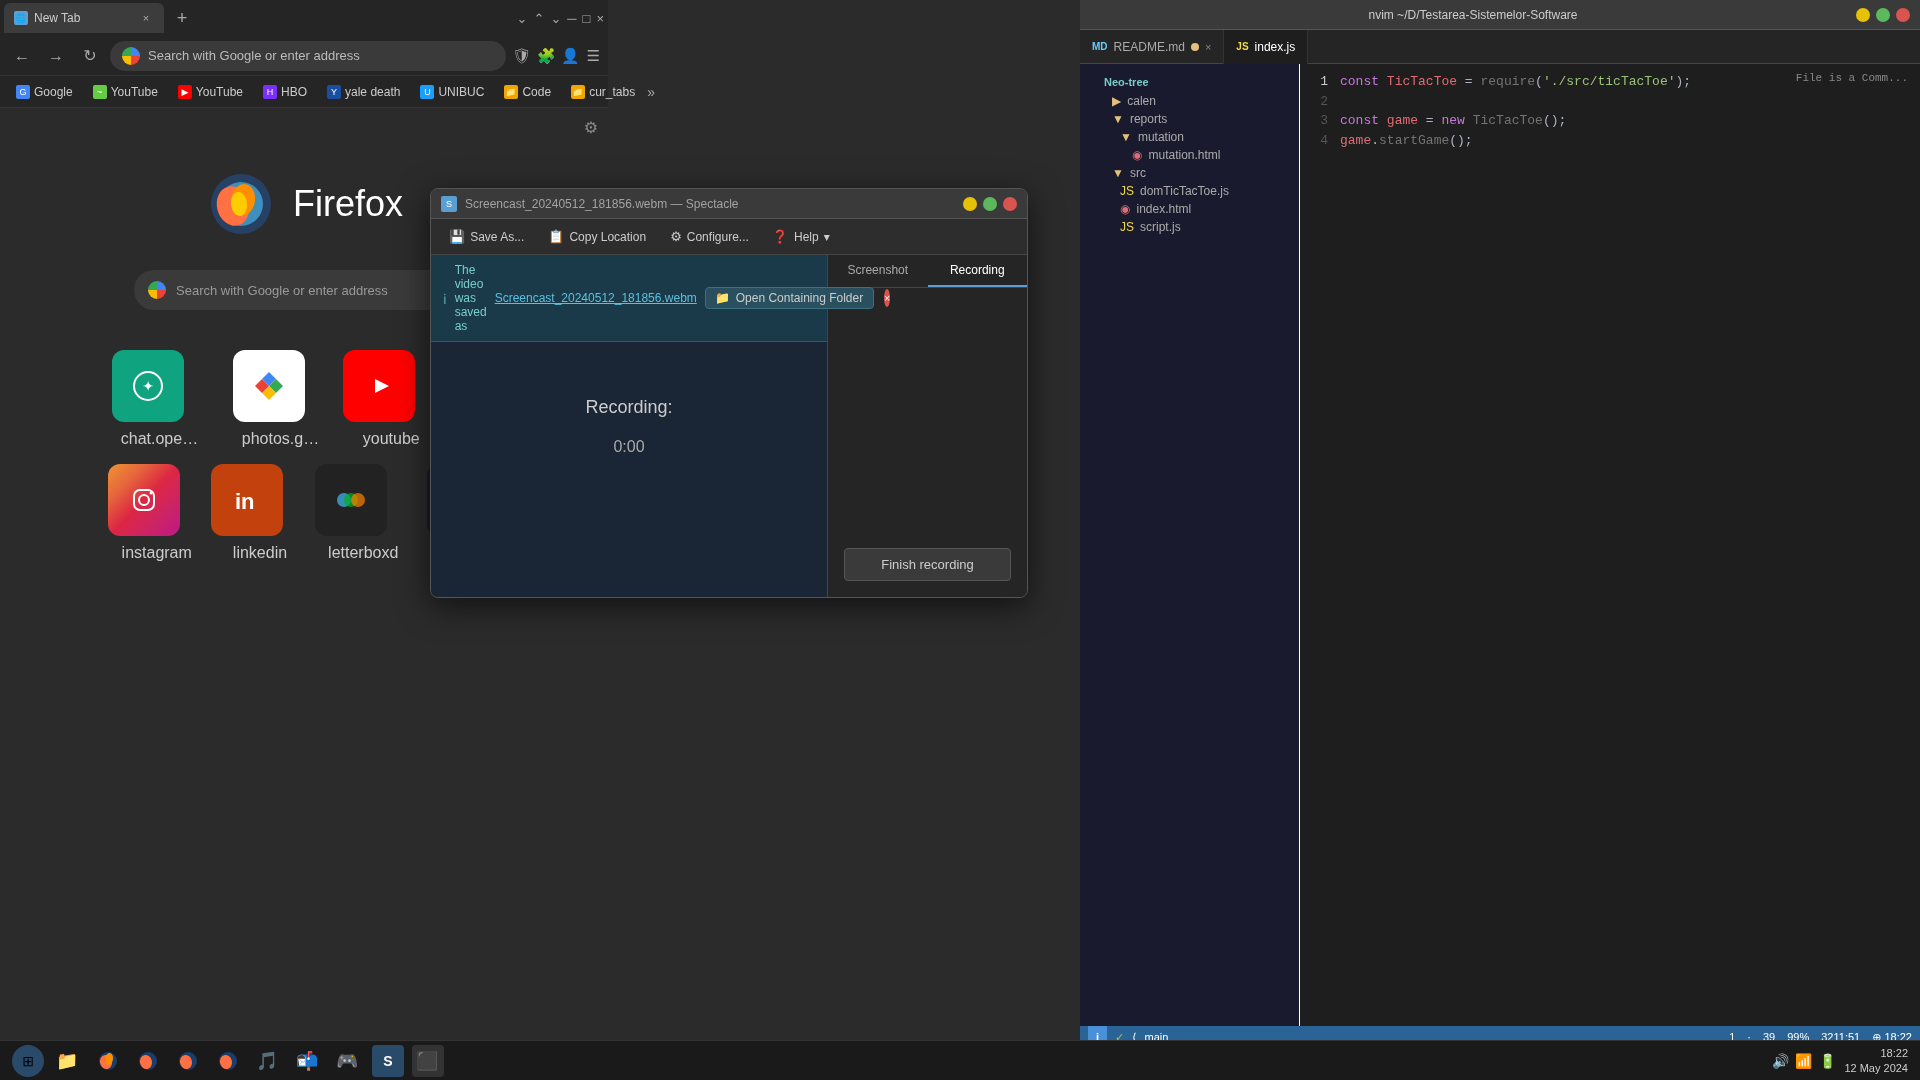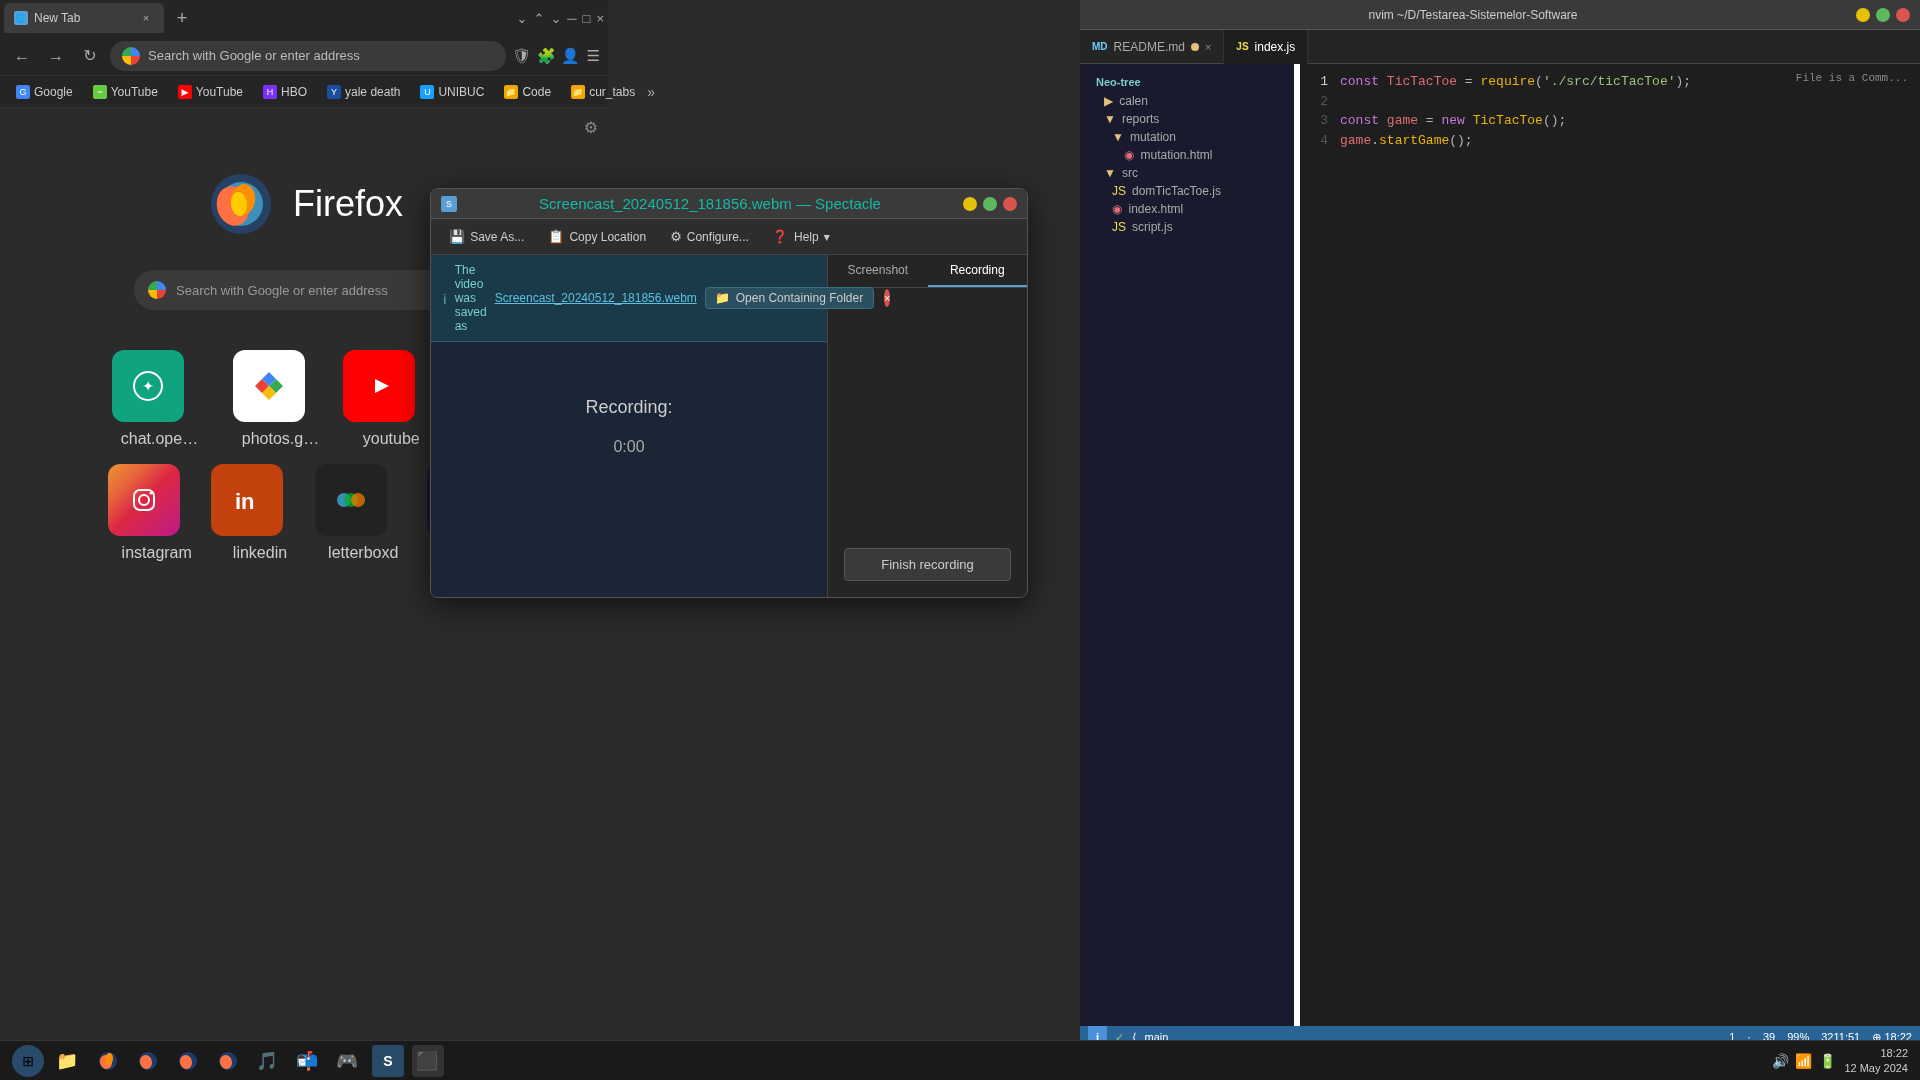--- a/index.html
+++ b/index.html
@@ -283,23 +283,23 @@
     .spectacle-icon {
       width: 16px; height: 16px;
       background: #5a9fd4;
       border-radius: 2px;
       font-size: 9px;
       display: flex; align-items: center; justify-content: center;
       color: white;
     }
     .spectacle-title {
       flex: 1;
-      font-size: 15px;
-      color: #14b8a6;
-      text-align: center;
+      font-size: 12px;
+      color: #a3a3a3;
+      text-align: left;
     }
     .wm-buttons {
       display: flex;
       gap: 6px;
     }
     .wm-btn {
       width: 14px; height: 14px;
       border-radius: 50%;
       cursor: pointer;
       font-size: 9px;
@@ -502,25 +502,25 @@
 
     
     .nvim-content {
       display: flex;
       flex: 1;
       overflow: hidden;
     }
     .nvim-file-tree {
       width: 220px;
       background: #1a1a2e;
-      padding: 8px 8px;
+      padding: 8px 16px;
       font-size: 12px;
       color: #aaa;
       overflow-y: auto;
-      border-right: 6px solid #ffffff;
+      border-right: 1px solid #ffffff;
     }
     .tree-header {
       color: #7cc;
       padding: 4px 8px;
       font-size: 11px;
       font-weight: bold;
     }
     .tree-item {
       padding: 2px 8px 2px 16px;
       display: flex;
@@ -553,21 +553,21 @@
       text-align: right;
       padding-right: 12px;
       color: #555;
       user-select: none;
       flex-shrink: 0;
     }
     .line-num.active { color: #ccc; }
     .code-content { color: #abb2bf; white-space: pre; }
     .kw { color: #c678dd; }
     .str { color: #98c379; }
-    .fn { color: #eab308; }
+    .fn { color: #737373; }
     .var { color: #e06c75; }
     .punct { color: #abb2bf; }
     .file-indicator {
       position: absolute;
       top: 8px; right: 12px;
       font-size: 11px;
       color: #888;
     }
 
     

